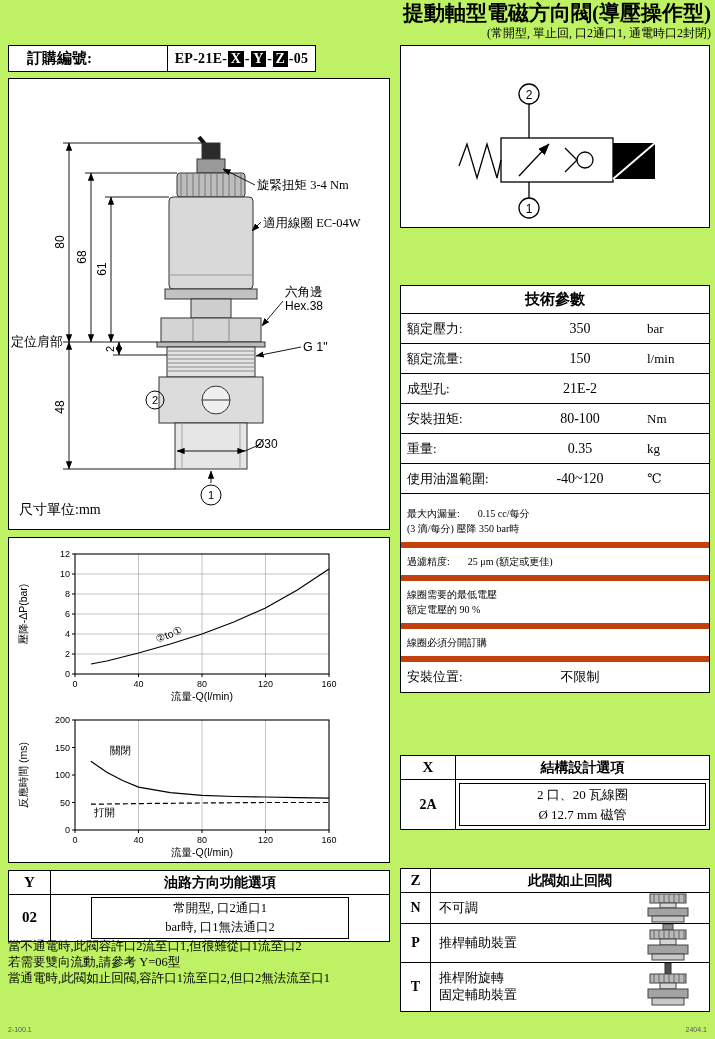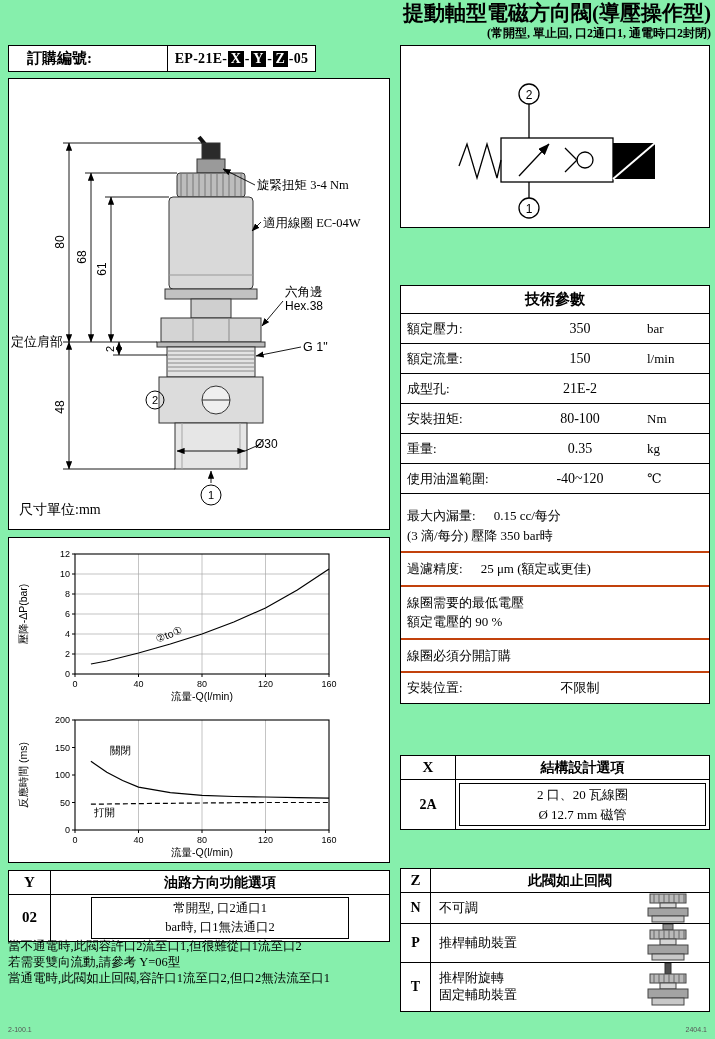--- a/index.html
+++ b/index.html
@@ -1,25 +1,25 @@
 <!DOCTYPE html>
 <html><head>
 <meta charset="utf-8">
 <style>
   *{margin:0;padding:0;box-sizing:border-box}
   html,body{background:#fff}
   body{font-family:"Liberation Serif","DejaVu Serif",serif;color:#000}
-  .page{position:relative;width:715px;height:1039px;background:#86efac;overflow:hidden}
+  .page{position:relative;width:715px;height:1039px;background:#bef264;overflow:hidden}
   .abs{position:absolute}
   .box{position:absolute;border:1.5px solid #000;background:#fff}
 
   
   .title-wrap{position:absolute;top:2px;right:4px;text-align:right}
   .doc-title{font-size:21px;font-weight:bold;line-height:1.1}
-  .doc-subtitle{font-size:12px;font-weight:bold}
+  .doc-subtitle{font-size:12px;font-weight:normal}
 
   
   .order-box{left:8px;top:45px;width:308px;height:27px;display:flex;align-items:stretch}
   .order-label{flex:1;display:flex;align-items:center;padding-left:18px;font-size:15px;font-weight:bold}
   .order-code{width:148px;border-left:1.5px solid #000;display:flex;align-items:center;justify-content:center;font-size:14px;font-weight:bold;letter-spacing:.3px}
   .chip{background:#000;color:#fff;padding:0 2.5px;margin:0 1px}
 
   
   .draw-box{left:8px;top:78px;width:382px;height:452px}
   .units-label{position:absolute;left:10px;bottom:10px;font-size:14px}
@@ -36,21 +36,21 @@
   .head-title{flex:1;display:flex;align-items:center;justify-content:center;font-weight:bold;font-size:14px}
 
   
   .tech-box{left:400px;top:285px;width:310px}
   .tech-title{font-weight:bold;text-align:center;font-size:15px;padding:4px 0;border-bottom:1.5px solid #000}
   .tech-row{display:flex;height:30px;align-items:center;border-bottom:1px solid #000;font-size:13px}
   .tech-row:last-child,.tech-row2:last-child{border-bottom:none}
   .tech-label{padding-left:6px;width:112px}
   .tech-value{flex:1;text-align:center;font-size:14px}
   .tech-unit{width:62px;text-align:left;font-size:13px}
-  .tech-row2{border-bottom:2px solid #c2410c;font-size:13px;padding:6px 6px;line-height:1.5}
+  .tech-row2{border-bottom:6px solid #c2410c;font-size:10px;padding:6px 6px;line-height:1.5}
   .gap{margin-left:18px}
 
   
   .x-box{left:400px;top:755px;width:310px}
   .x-box .letter-cell{width:55px;font-size:15px;padding:3px 0}
   .x-row{display:flex}
   .x-code{width:55px;border-right:1px solid #000;display:flex;align-items:center;justify-content:center;font-weight:bold;font-size:14px}
   .x-cell{flex:1;padding:3px}
   .inner-box{border:1px solid #000;text-align:center;font-size:13px;line-height:1.5;padding:1px 2px}
 

